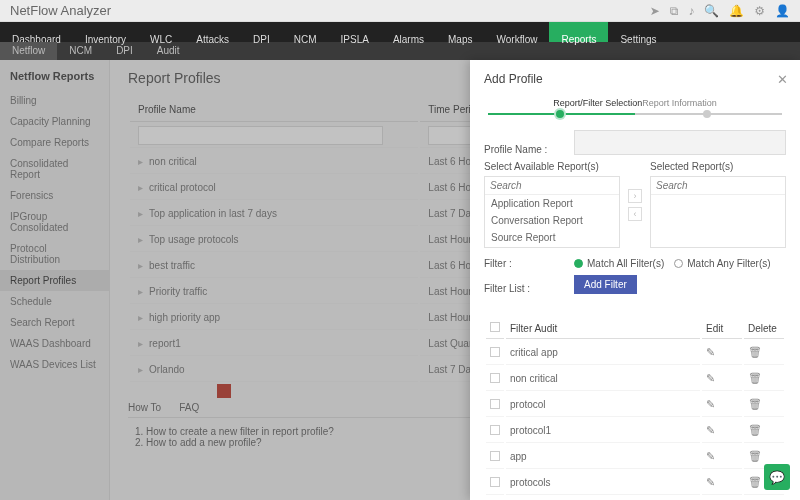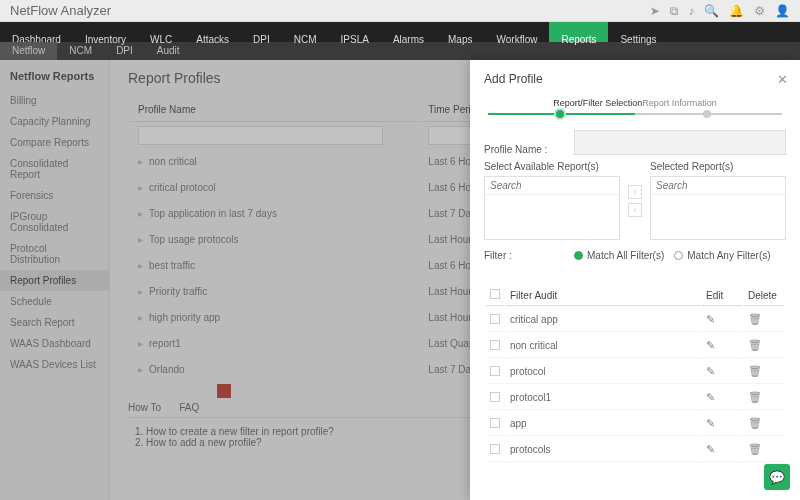--- a/index.html
+++ b/index.html
@@ -45,21 +45,21 @@
 .wline .bar{position:absolute;top:3px;left:0;right:0;height:2px;background:#ccc}
 .wline .barg{position:absolute;top:3px;left:0;width:50%;height:2px;background:#27ae60}
 .wline .dot{position:absolute;top:0;width:8px;height:8px;border-radius:50%;background:#ccc}
 .wline .dot.g{background:#27ae60;box-shadow:0 0 0 2px #b7e6cd}
 .row{display:flex;align-items:flex-end;margin:6px 0;font-size:10px;color:#555}
 .row .lbl{width:90px}
 .row input[type=text]{flex:1;border:1px solid #ddd;background:#f3f3f3;padding:4px}
 .cols{display:flex;gap:8px;margin-top:4px}
 .col{flex:1}
 .col .hd{font-size:10px;color:#555;margin-bottom:4px}
-.listbox{border:1px solid #e0e0e0;height:64px;overflow-y:auto;position:relative}
+.listbox{border:1px solid #e0e0e0;height:72px;overflow-y:auto;position:relative}
 .listbox input{width:100%;border:none;border-bottom:1px solid #eee;padding:3px 5px;font-size:10px;font-style:italic;color:#aaa}
 .listbox .opt{padding:3px 6px;font-size:10px;color:#666;cursor:pointer}
 .movebtns{display:flex;flex-direction:column;justify-content:center;gap:4px;color:#bbb}
 .movebtns span{border:1px solid #ddd;width:14px;height:14px;text-align:center;line-height:12px;cursor:pointer;font-size:9px}
 .radio{display:flex;align-items:center;gap:4px;margin-right:10px}
 .radio .r{width:9px;height:9px;border-radius:50%;border:1px solid #999}
 .radio .r.on{background:#27ae60;border-color:#27ae60}
 .btn-add{background:#4a5db0;color:#fff;padding:4px 10px;font-size:10px;border:none;cursor:pointer;float:right}
 .ftable{width:100%;margin-top:22px;font-size:10px}
 .ftable th{text-align:left;padding:4px;color:#444;border-bottom:1px solid #ddd;font-weight:normal}
@@ -217,20 +217,26 @@
   </div>
   <div class="row">
     <span class="lbl">Profile Name :</span>
     <input type="text" style="">
   </div>
   <div class="cols">
     <div class="col">
       <div class="hd">Select Available Report(s)</div>
       <div class="listbox">
         <input type="text" placeholder="Search" style="">
+        <div id="avail-list">
+            <div class="opt">Application Report</div>
+            <div class="opt">Conversation Report</div>
+            <div class="opt">Source Report</div>
+            <div class="opt">Destination Report</div>
+          </div>
       </div>
     </div>
     <div class="movebtns">
       <span>›</span>
       <span>‹</span>
     </div>
     <div class="col">
       <div class="hd">Selected Report(s)</div>
       <div class="listbox">
         <input type="text" placeholder="Search" style="">
@@ -241,20 +247,24 @@
     <span class="lbl">Filter :</span>
     <div class="radio">
         <span class="r on"></span>
         <span>Match All Filter(s)</span>
       </div>
     <div class="radio">
         <span class="r"></span>
         <span>Match Any Filter(s)</span>
       </div>
   </div>
+  <div class="row">
+    <span class="lbl">Filter List :</span>
+    <button class="btn-add">Add Filter</button>
+  </div>
   <table class="ftable">
     <thead>
         <tr>
       <th style="width:18px"><span class="chk"></span></th>
       <th>Filter Audit</th>
       <th style="width:40px">Edit</th>
       <th style="width:40px">Delete</th>
     </tr>
       </thead>
     <tbody id="ftbody">

